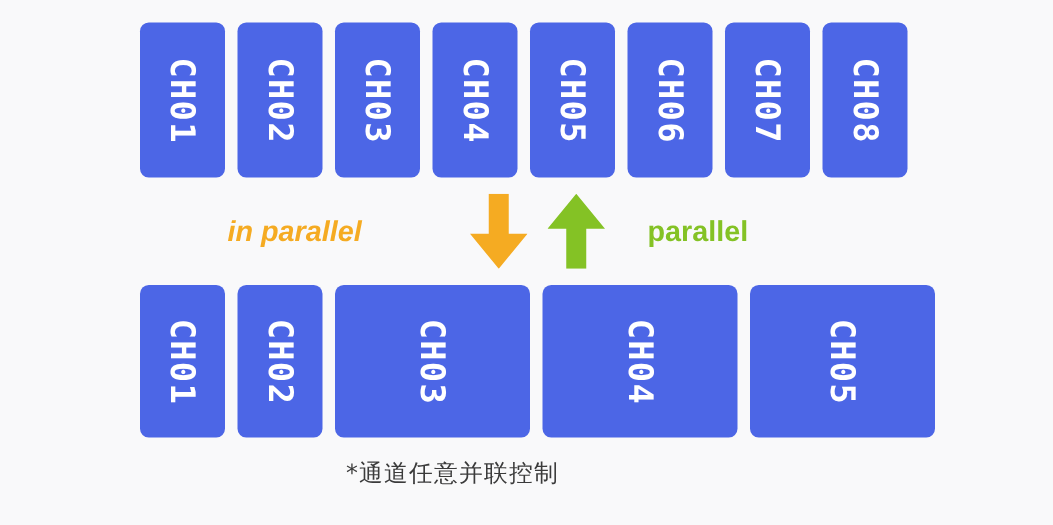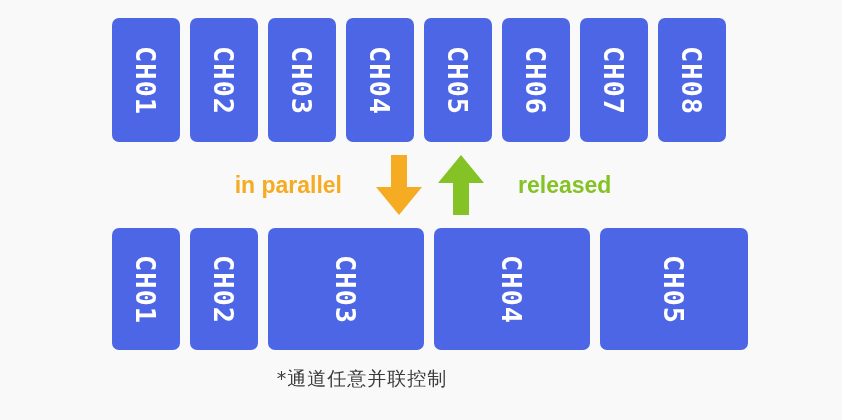--- a/index.html
+++ b/index.html
@@ -66,23 +66,23 @@
   }
   .mid-text {
     font-size: 23px;
     font-weight: 700;
     line-height: 1;
     white-space: nowrap;
   }
   #label-parallel {
     color: #f5ab22;
     width: 186px;
-    text-align: right;
     padding-right: 26px;
     box-sizing: border-box;
+    font-style: italic;
   }
   #label-released {
     color: #84c225;
     width: 186px;
     text-align: left;
     padding-left: 26px;
     box-sizing: border-box;
   }
   .arrow-slot {
     width: 62px;
@@ -144,21 +144,21 @@
         <polygon points="15,0 31,0 31,32 46,32 23,60 0,32 15,32" fill="#f5ab22"></polygon>
       </svg>
     </div>
 
     <div class="arrow-slot">
       <svg width="46" height="60" viewBox="0 0 46 60">
         <polygon points="23,0 46,28 31,28 31,60 15,60 15,28 0,28" fill="#84c225"></polygon>
       </svg>
     </div>
 
-    <div class="mid-text" id="label-released">released</div>
+    <div class="mid-text" id="label-released">parallel</div>
   </div>
 
   <div id="row-bottom" class="ch-row">
       <div class="ch-card" style="width: 68px; background: rgb(76, 102, 230);">
         <span class="ch-label">CH01</span>
       </div>
       <div class="ch-card" style="width: 68px; background: rgb(76, 102, 230);">
         <span class="ch-label">CH02</span>
       </div>
       <div class="ch-card" style="width: 156px; background: rgb(76, 102, 230);">

